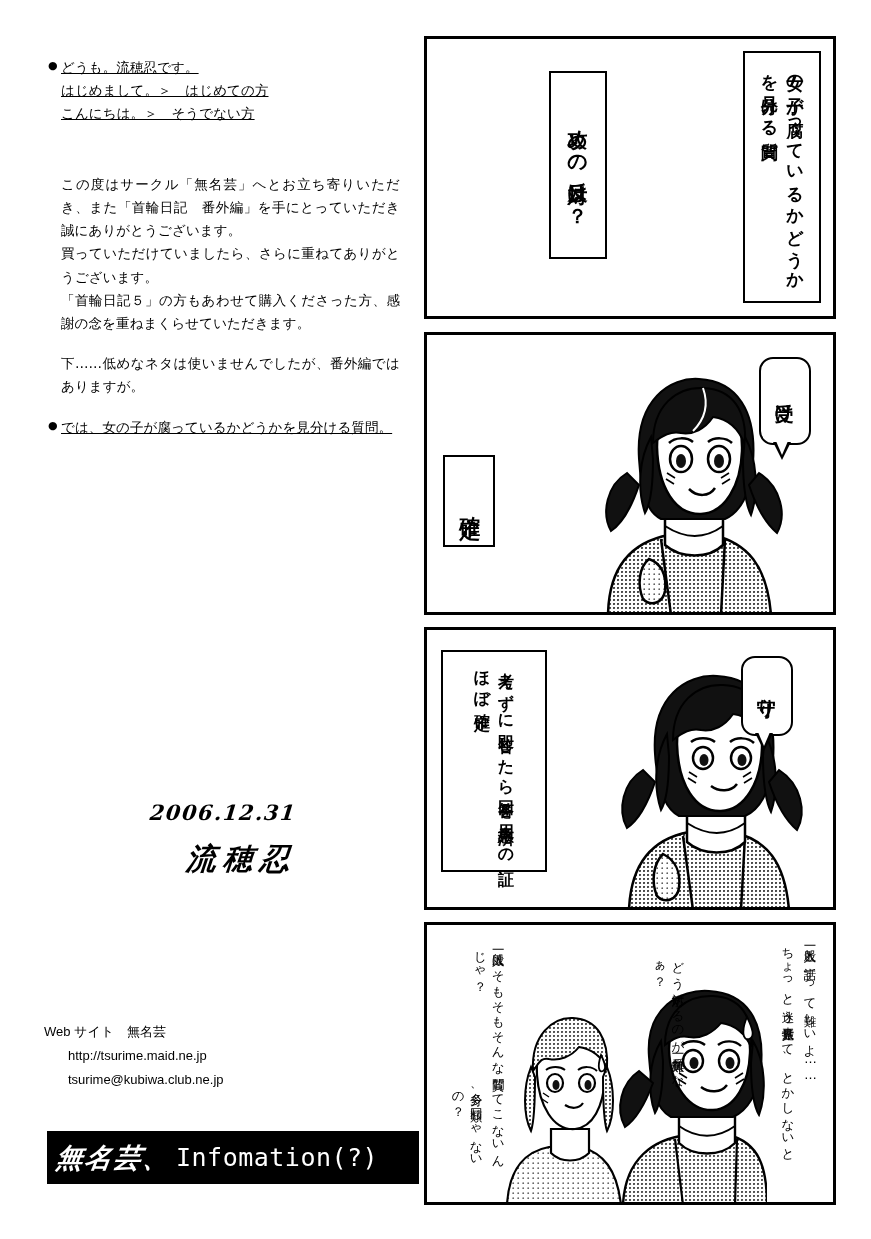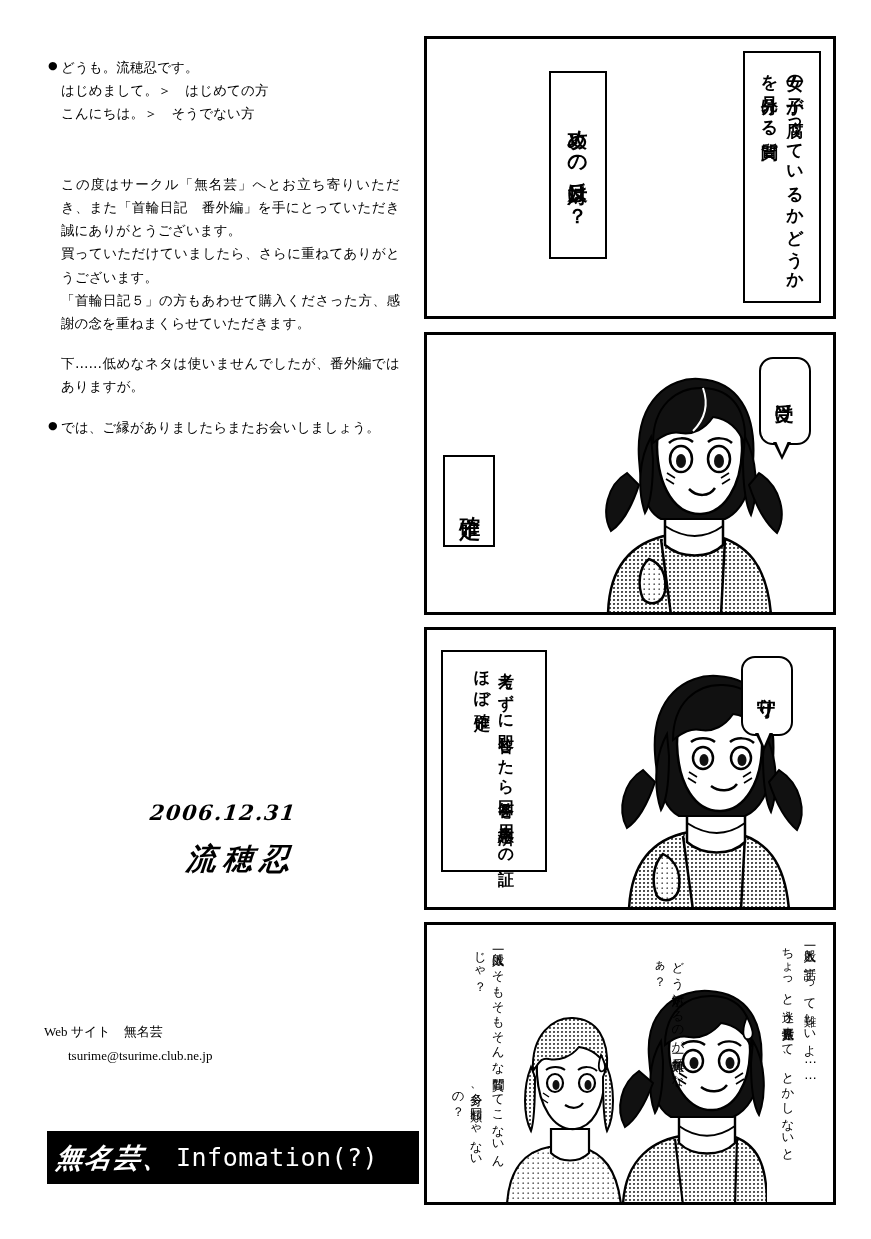--- a/index.html
+++ b/index.html
@@ -26,20 +26,21 @@
   .para {
     font-size: 13.5px;
     line-height: 1.72;
     margin-bottom: 17px;
     text-align: justify;
     letter-spacing: 0.1px;
   }
   .para.bullet {
     position: relative;
     padding-left: 13px;
+    text-decoration: underline;
   }
   .para.bullet::before {
     content: "\25CF";
     position: absolute;
     left: 0;
     top: 0;
     font-size: 11px;
     line-height: 1.9;
   }
   .para.plain {
@@ -71,21 +72,21 @@
     font-style: italic;
     transform: skewX(-5deg);
   }
 
   
   #contact {
     position: absolute;
     left: 44px;
     top: 1020px;
     width: 400px;
-    font-family: Liberation Serif, serif;
+    font-family: Liberation Sans, sans-serif;
     font-size: 13px;
     line-height: 1.85;
   }
   #contact .ind {
     padding-left: 24px;
   }
 
   
   #logobar {
     position: absolute;
@@ -229,31 +230,32 @@
 <body>
 
 <div id="afterword">
   <div class="para bullet" style="white-space:pre-line;">どうも。流穂忍です。
 はじめまして。＞　はじめての方
 こんにちは。＞　そうでない方</div>
   <div class="para plain" style="white-space:pre-line;margin-top:47px;">この度はサークル「無名芸」へとお立ち寄りいただき、また「首輪日記　番外編」を手にとっていただき誠にありがとうございます。
 買っていただけていましたら、さらに重ねてありがとうございます。
 「首輪日記５」の方もあわせて購入くださった方、感謝の念を重ねまくらせていただきます。</div>
   <div class="para plain">下……低めなネタは使いませんでしたが、番外編ではありますが。</div>
-  <div class="para bullet">では、ご縁がありましたらまたお会いしましょう。</div>
+  <div class="para bullet">では、女の子が腐っているかどうかを見分ける質問。</div>
 </div>
 
 <div id="signature">
   <div class="sig-date">2006.12.31</div>
   <div class="sig-name">流穂忍</div>
 </div>
 
 <div id="contact">
   <div>Web サイト　無名芸</div>
-  <div class="ind">tsurime@tsurime.club.ne.jp</div>
+  <div class="ind">http://tsurime.maid.ne.jp</div>
+  <div class="ind">tsurime@kubiwa.club.ne.jp</div>
 </div>
 
 <div id="logobar">
   <span class="logo-mark">無名芸、</span>
   <span class="logo-text">Infomation(?)</span>
 </div>
 
 <div class="panel" id="panel1">
   <div class="boxed" id="p1-q">
     <span class="vtext">女の子が腐っているかどうかを見分ける質問</span>

